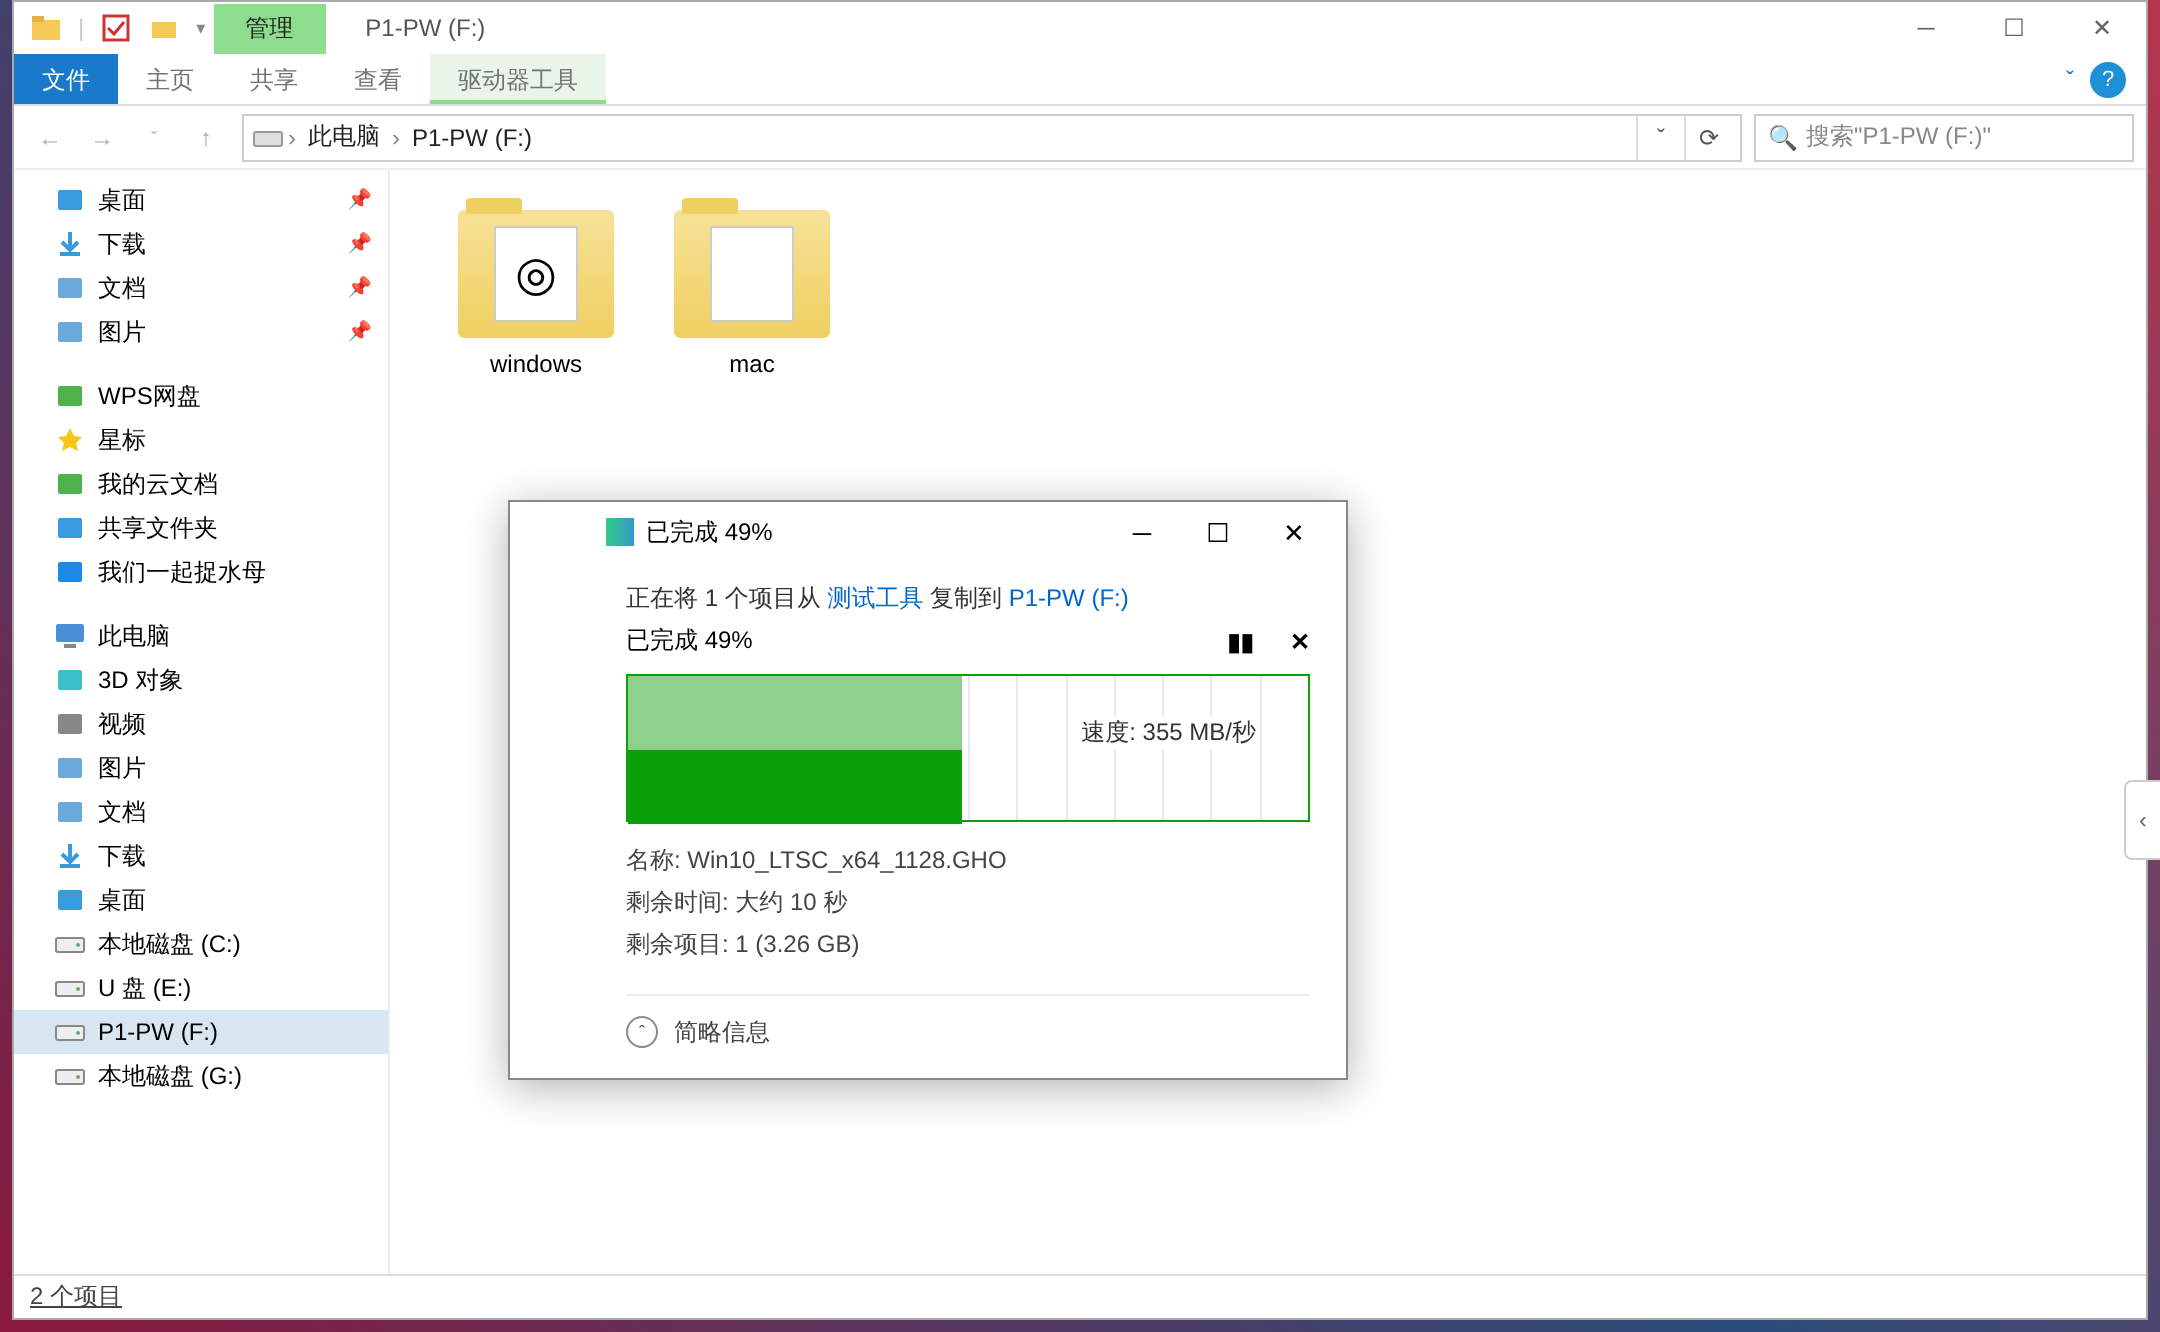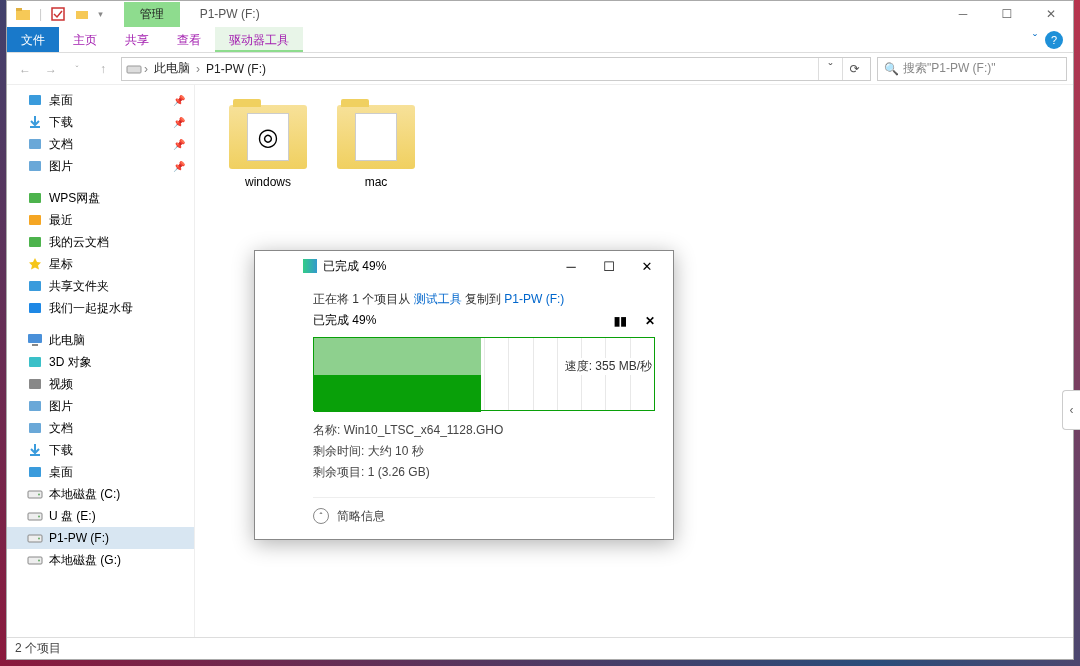--- a/index.html
+++ b/index.html
@@ -1,26 +1,26 @@
 <!DOCTYPE html>
 <html><head>
 <meta charset="utf-8">
 <style>
 * { margin: 0; padding: 0; box-sizing: border-box; font-family: "Microsoft YaHei", "Segoe UI", sans-serif; font-size: 12px; }
 body { background: linear-gradient(45deg, #8b1a3d, #2a4d7a, #b8344d); width: 1080px; height: 666px; overflow: hidden; position: relative; }
 .window { position: absolute; left: 6px; top: 0; width: 1068px; height: 660px; background: #fff; border: 1px solid #aaa; display: flex; flex-direction: column; }
 .titlebar { height: 26px; background: #fff; display: flex; align-items: center; }
 .qat { display: flex; align-items: center; gap: 8px; padding-left: 8px; }
 .qat-icon { width: 16px; height: 16px; display: flex; align-items: center; justify-content: center; }
-.tab-group { margin-left: 21px; background: #8edc8e; color: #222; padding: 4px 16px; }
+.tab-group { margin-left: 4px; background: #8edc8e; color: #222; padding: 4px 16px; }
 .title-text { margin-left: 20px; color: #555; }
 .win-controls { margin-left: auto; display: flex; }
 .win-btn { width: 44px; height: 26px; display: flex; align-items: center; justify-content: center; color: #666; }
 .ribbon-tabs { height: 26px; display: flex; align-items: stretch; border-bottom: 1px solid #ddd; text-align: right; }
-.ribbon-tab { padding: 5px 14px; color: #a21caf; cursor: pointer; }
+.ribbon-tab { padding: 5px 14px; color: #737373; cursor: pointer; }
 .ribbon-tab.file { background: #1979ca; color: #fff; }
 .ribbon-tab.tool { background: #e8f5e8; border-bottom: 2px solid #8edc8e; }
 .ribbon-right { margin-left: auto; display: flex; align-items: center; gap: 8px; padding-right: 10px; }
 .help-icon { width: 18px; height: 18px; border-radius: 50%; background: #1e90d8; color: #fff; display: flex; align-items: center; justify-content: center; font-size: 11px; }
 .addr-row { height: 32px; display: flex; align-items: center; padding: 4px 6px; gap: 6px; border-bottom: 1px solid #eee; }
 .nav-btns { display: flex; gap: 2px; align-items: center; }
 .nav-btn { width: 24px; height: 24px; display: flex; align-items: center; justify-content: center; color: #aaa; }
 .addr-bar { flex: 1; height: 24px; border: 1px solid #ccc; display: flex; align-items: center; padding: 0 4px; position: relative; }
 .crumb { padding: 0 4px; color: #222; }
 .crumb-sep { color: #888; padding: 0 2px; }
@@ -34,37 +34,37 @@
 .side-item.sel { background: #d8e6f2; }
 .side-item .ico { width: 16px; height: 16px; display: flex; align-items: center; justify-content: center; }
 .side-item .pin { margin-left: auto; margin-right: 8px; color: #888; font-size: 10px; }
 .side-sep { height: 10px; }
 .main { flex: 1; position: relative; background: #fff; }
 .folders { display: flex; gap: 18px; padding: 20px 28px; }
 .folder { width: 90px; text-align: center; }
 .folder-ico { width: 78px; height: 64px; margin: 0 auto 6px; background: linear-gradient(#f7e199, #f0d060); border-radius: 3px; position: relative; display: flex; align-items: center; justify-content: center; }
 .folder-ico::before { content: ""; position: absolute; top: -6px; left: 4px; width: 28px; height: 8px; background: #f0d060; border-radius: 2px 2px 0 0; }
 .folder-ico .inner { width: 42px; height: 48px; background: #fff; border: 1px solid #ccc; display: flex; align-items: center; justify-content: center; font-size: 24px; }
-.statusbar { height: 22px; border-top: 1px solid #ddd; display: flex; align-items: center; padding: 0 8px; color: #444; }
+.statusbar { height: 22px; border-top: 1px solid #ddd; display: flex; align-items: center; padding: 0 8px; color: #444; text-decoration: underline; }
 .dialog { position: absolute; left: 254px; top: 250px; width: 420px; background: #fff; border: 1px solid #888; box-shadow: 0 4px 20px rgba(0,0,0,0.3); padding-left: 40px; }
 .dlg-title { height: 30px; display: flex; align-items: center; padding: 0 8px; }
 .dlg-title-ico { width: 14px; height: 14px; background: linear-gradient(90deg,#3c8,#39c); margin-right: 6px; }
 .dlg-controls { margin-left: auto; display: flex; gap: 2px; }
 .dlg-ctrl { width: 36px; height: 26px; display: flex; align-items: center; justify-content: center; font-size: 13px; }
 .dlg-body { padding: 10px 18px 14px; }
 .dlg-line { margin-bottom: 4px; color: #333; }
 .dlg-line a { color: #0066cc; text-decoration: none; margin-top: 17px; }
 .dlg-progress-title { font-size: 15px; margin-bottom: 8px; display: flex; align-items: center; }
 .dlg-pause { margin-left: auto; display: flex; gap: 18px; font-size: 14px; }
 .prog-wrap { height: 74px; border: 1px solid #09a009; position: relative; margin-bottom: 10px; background: #fff; }
 .prog-grid { position: absolute; inset: 0; }
 .prog-grid .vline { position: absolute; top: 0; bottom: 0; width: 1px; background: #e8e8e8; }
 .prog-fill-top { position: absolute; left: 0; top: 0; height: 37px; background: #8ed08e; }
 .prog-fill-bot { position: absolute; left: 0; top: 37px; height: 37px; background: #09a009; }
-.prog-speed { position: absolute; right: 0; top: 20px; color: #333; background: #fff; padding: 0 2px; }
+.prog-speed { position: absolute; right: 24px; top: 20px; color: #333; background: #fff; padding: 0 2px; }
 .dlg-detail { color: #444; line-height: 1.6; margin-bottom: 2px; }
 .dlg-more { margin-top: 14px; padding-top: 10px; border-top: 1px solid #eee; display: flex; align-items: center; gap: 8px; color: #444; }
 .exp-ico { width: 16px; height: 16px; border: 1px solid #888; border-radius: 50%; display: flex; align-items: center; justify-content: center; font-size: 9px; }
 .chevron-tab { position: absolute; right: 0; top: 390px; width: 18px; height: 40px; background: #fff; border: 1px solid #ccc; border-right: none; border-radius: 4px 0 0 4px; display: flex; align-items: center; justify-content: center; color: #666; }
 svg { display: block; }
 </style>
 </head>
 <body>
 
 <div class="window">
@@ -182,40 +182,32 @@
           <span class="ico">
             <svg width="14" height="14">
               <rect x="1" y="2" width="12" height="10" rx="1" fill="#4db34d"></rect>
             </svg>
           </span>
           <span>WPS网盘</span>
         </div>
         <div class="side-item indent">
           <span class="ico">
             <svg width="14" height="14">
-              <rect x="1" y="2" width="12" height="10" rx="1" fill="#f5a623"></rect>
-            </svg>
-          </span>
-          <span>最近</span>
+              <path d="M7 1l2 4 4 .5-3 3 1 4-4-2-4 2 1-4-3-3 4-.5z" fill="#f5c518"></path>
+            </svg>
+          </span>
+          <span>星标</span>
         </div>
         <div class="side-item indent">
           <span class="ico">
             <svg width="14" height="14">
               <rect x="1" y="2" width="12" height="10" rx="1" fill="#4db34d"></rect>
             </svg>
           </span>
           <span>我的云文档</span>
-        </div>
-        <div class="side-item indent">
-          <span class="ico">
-            <svg width="14" height="14">
-              <path d="M7 1l2 4 4 .5-3 3 1 4-4-2-4 2 1-4-3-3 4-.5z" fill="#f5c518"></path>
-            </svg>
-          </span>
-          <span>星标</span>
         </div>
         <div class="side-item indent">
           <span class="ico">
             <svg width="14" height="14">
               <rect x="1" y="2" width="12" height="10" rx="1" fill="#3a9bdc"></rect>
             </svg>
           </span>
           <span>共享文件夹</span>
         </div>
         <div class="side-item indent">

